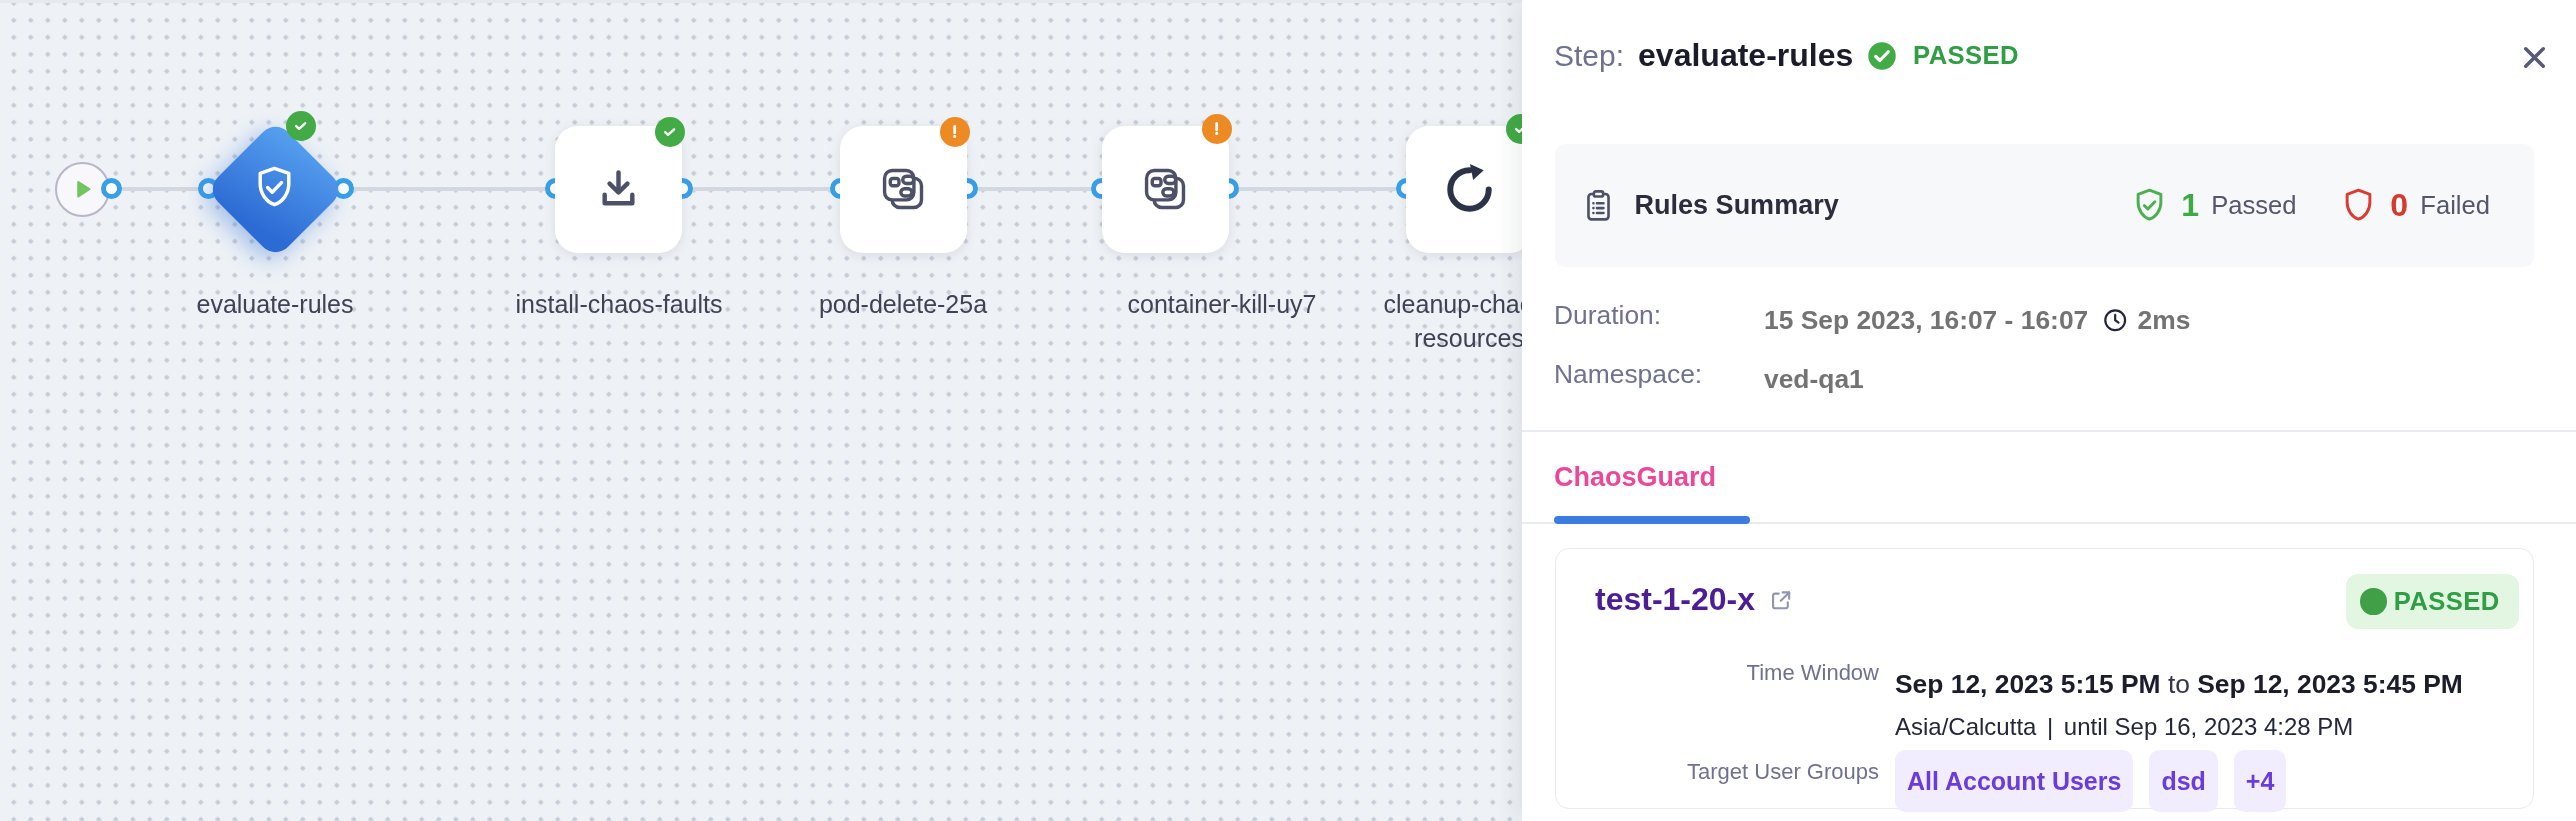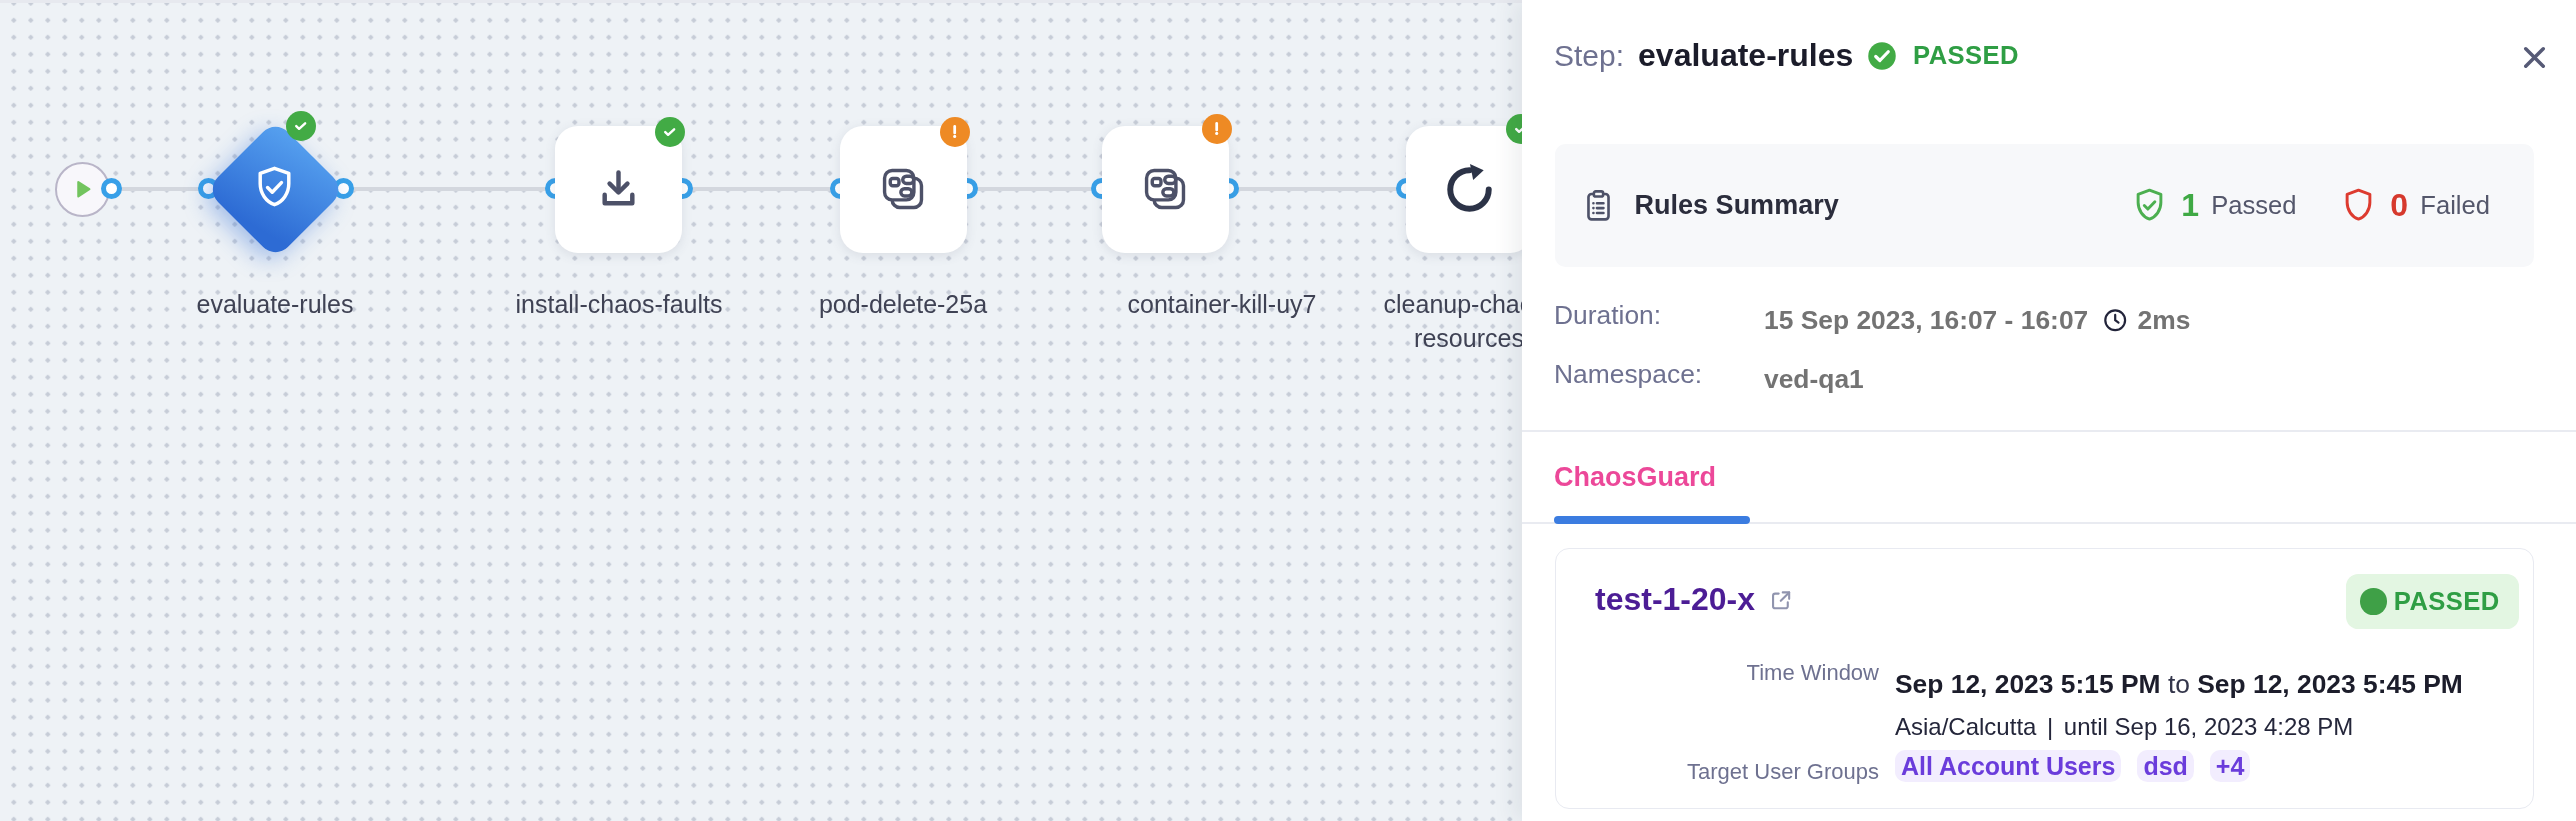--- a/index.html
+++ b/index.html
@@ -85,22 +85,22 @@
   }
   .pill-dot{width:26.4px;height:26.4px;border-radius:50%;background:#3fa047;}
   .pill-status-text{font-size:25.6px;font-weight:700;color:#2f9e44;letter-spacing:0.4px;}
   .row-label{position:absolute;width:291px;left:32px;text-align:right;font-size:22px;color:#6e7190;}
   .tw-value{position:absolute;left:339px;top:95px;font-size:26.4px;font-weight:700;color:#1c1d2b;margin-top:25px;}
   .tw-to{font-weight:400;color:#33354a;}
   .tw-line2{position:absolute;left:339px;top:164px;font-size:24px;color:#24263a;}
   .tw-sep{padding:0 10.6px;color:#24263a;}
   .pills{position:absolute;left:339px;top:201px;display:flex;gap:16px;align-items:center;}
   .group-pill{
-    height:32px;background:#f2edfe;border-radius:10.6px;display:flex;align-items:center;
-    padding:0 6px;font-size:25px;font-weight:700;color:#6a3cdb;text-align:center;
+    height:62px;background:#f2edfe;border-radius:10.6px;display:flex;align-items:center;
+    padding:0 12px;font-size:25px;font-weight:700;color:#6a3cdb;text-align:center;
   }
   svg{display:block;}
 </style>
 </head>
 <body>
 
 <div class="stage">
 
   <div class="canvas">
 

